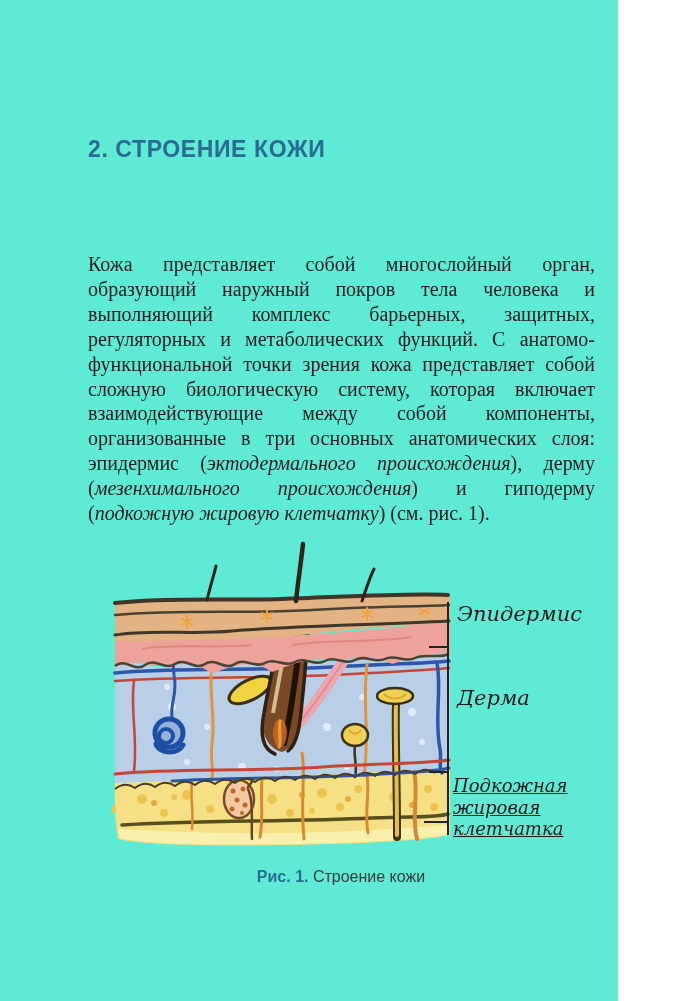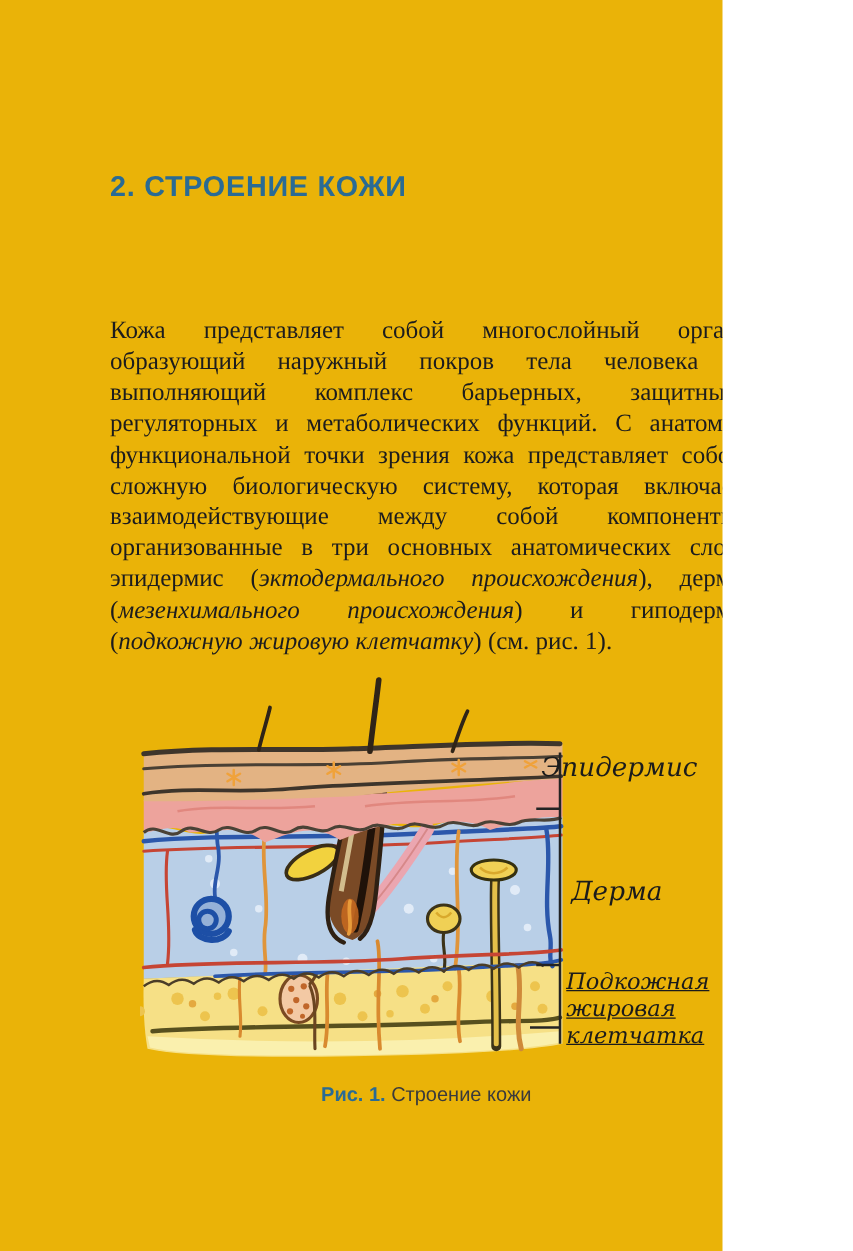--- a/index.html
+++ b/index.html
@@ -1,21 +1,22 @@
 <!DOCTYPE html>
 <html><head>
 <meta charset="utf-8">
 <style>
   html,body{margin:0;padding:0;}
   .page{
     position:relative;
     width:578px;height:1001px;
-    background:#eab308;
+    background:#5eead4;
     overflow:hidden;
     font-family:"Liberation Serif","DejaVu Serif",serif;
+    padding-left:40px;
   }
   .chapter-heading{
     position:absolute;left:88px;top:136px;
     font-family:"Liberation Sans","DejaVu Sans",sans-serif;
     font-weight:bold;font-size:23px;letter-spacing:0.6px;
     color:#2a6b94;margin:0;
   }
   .body-paragraph{
     position:absolute;left:88px;top:252px;width:507px;
     font-size:20px;line-height:24.9px;
@@ -24,22 +25,22 @@
   .body-paragraph .it{font-style:italic;}
   .figure-area{position:absolute;left:0;top:537px;width:682px;height:320px;}
   .skin-svg{position:absolute;left:112px;top:0;}
   .bracket-line{position:absolute;background:#232323;}
   .layer-label{
     position:absolute;
     font-family:"DejaVu Serif",serif;
     font-style:italic;
     color:#1b1b1b;
   }
-  .label-epidermis{left:433px;top:65px;font-size:21px;}
-  .label-dermis{left:457px;top:164px;font-size:21px;}
+  .label-epidermis{left:457px;top:65px;font-size:21px;}
+  .label-dermis{left:457px;top:149px;font-size:21px;}
   .label-hypodermis{left:453px;top:238px;font-size:18px;line-height:21.5px;white-space:pre-line;text-decoration:underline;}
   .figure-caption{
     position:absolute;left:0;top:868px;width:682px;
     text-align:center;
     font-family:"Liberation Sans","DejaVu Sans",sans-serif;
     font-size:16px;color:#3a3a3c;
   }
   .figure-caption .cap-num{color:#2a6b94;font-weight:bold;}
 </style>
 </head>

